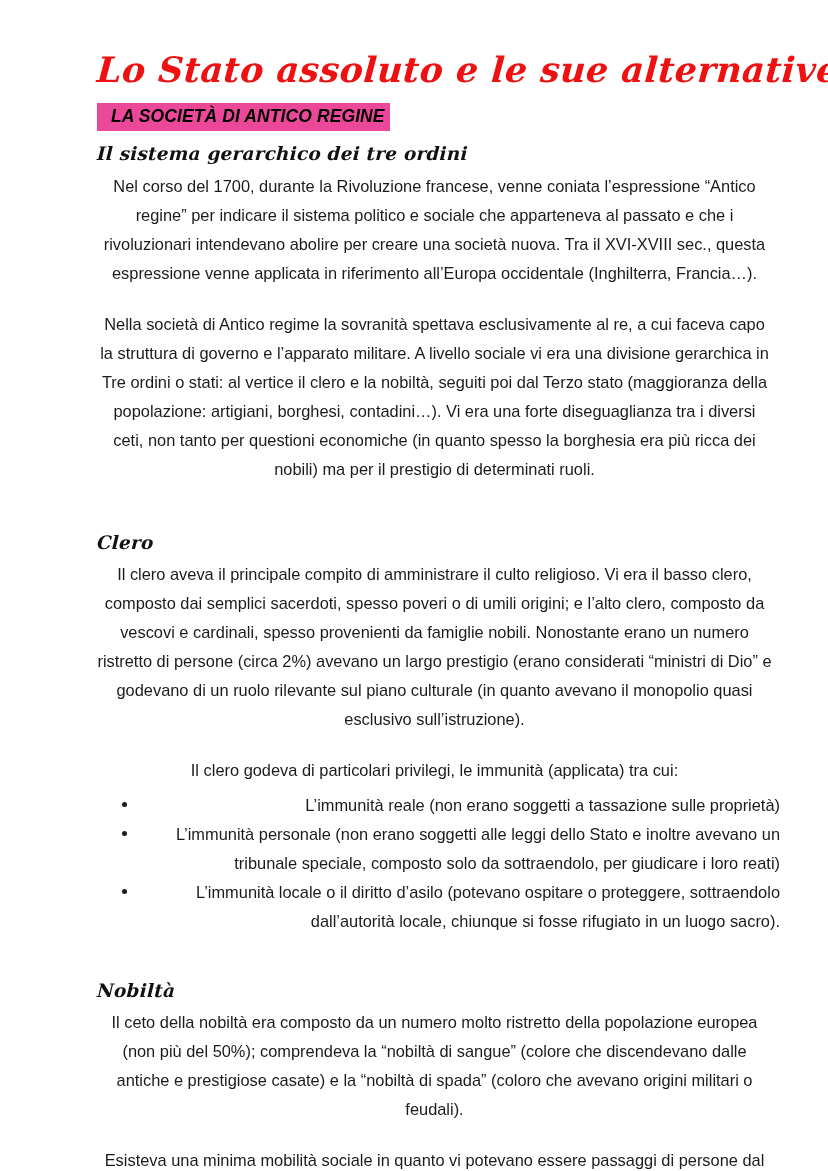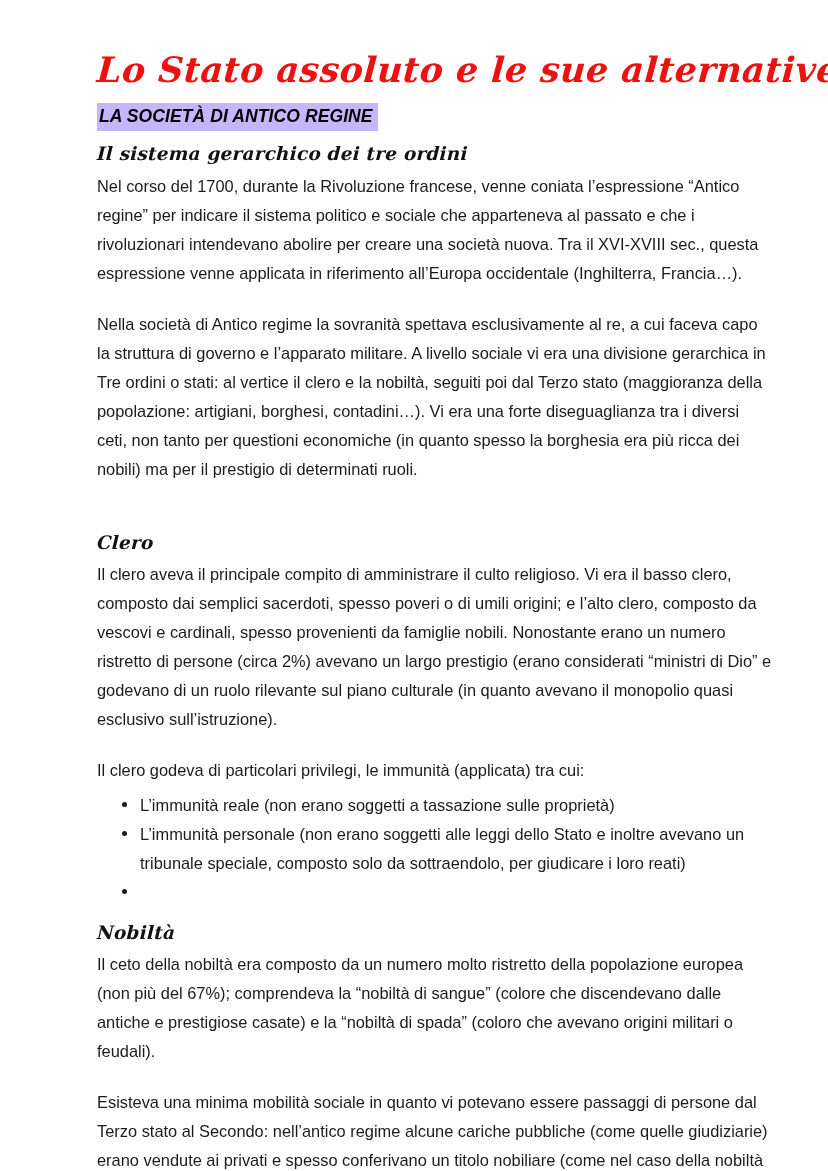--- a/index.html
+++ b/index.html
@@ -38,29 +38,29 @@
     color: #ee1111;
     letter-spacing: 0.4px;
     margin: 0 0 14px 0;
     white-space: nowrap;
     transform: skewX(-4deg);
     transform-origin: left center;
   }
 
   .section-band {
     display: inline-block;
-    background: #c4b5fd;
+    background: #ec4899;
     color: #000000;
     font-family: "Liberation Sans", sans-serif;
     font-style: italic;
     font-weight: 700;
     font-size: 17.5px;
     line-height: 1.35;
     letter-spacing: 0.1px;
-    padding: 2px 5px 3px 2px;
+    padding: 2px 5px 3px 14px;
     margin: 0 0 12px 0;
   }
 
   .sub-head {
     font-family: "DejaVu Serif", "Liberation Serif", serif;
     font-style: italic;
     font-weight: 700;
     font-size: 18.5px;
     line-height: 1.2;
     color: #111111;
@@ -70,32 +70,33 @@
     transform-origin: left center;
   }
 
   p.body {
     font-family: "Liberation Sans", sans-serif;
     font-size: 16.4px;
     line-height: 29px;
     color: #1b1b1b;
     margin: 0 8px 22px 0;
     max-width: 683px;
-    text-align: left;
+    text-align: center;
   }
 
   p.body.tight {
     margin-bottom: 6px;
   }
 
   ul.bullets {
     list-style: none;
     margin: 0 0 18px 0;
     padding: 0;
     max-width: 683px;
+    text-align: right;
   }
 
   ul.bullets li {
     position: relative;
     font-family: "Liberation Sans", sans-serif;
     font-size: 16.4px;
     line-height: 29px;
     color: #1b1b1b;
     padding-left: 43px;
     margin: 0;
@@ -141,24 +142,25 @@
     <li>
       <span class="dot"></span>
       <span>L’immunità reale (non erano soggetti a tassazione sulle proprietà)</span>
     </li>
     <li>
       <span class="dot"></span>
       <span>L’immunità personale (non erano soggetti alle leggi dello Stato e inoltre avevano un tribunale speciale, composto solo da sottraendolo, per giudicare i loro reati)</span>
     </li>
     <li>
       <span class="dot"></span>
+      <span>L’immunità locale o il diritto d’asilo (potevano ospitare o proteggere, sottraendolo dall’autorità locale, chiunque si fosse rifugiato in un luogo sacro).</span>
     </li>
   </ul>
 
   <div class="gap-md"></div>
 
   <h2 class="sub-head">Nobiltà</h2>
 
-  <p class="body">Il ceto della nobiltà era composto da un numero molto ristretto della popolazione europea (non più del 67%); comprendeva la “nobiltà di sangue” (colore che discendevano dalle antiche e prestigiose casate) e la “nobiltà di spada” (coloro che avevano origini militari o feudali).</p>
+  <p class="body">Il ceto della nobiltà era composto da un numero molto ristretto della popolazione europea (non più del 50%); comprendeva la “nobiltà di sangue” (colore che discendevano dalle antiche e prestigiose casate) e la “nobiltà di spada” (coloro che avevano origini militari o feudali).</p>
 
   <p class="body">Esisteva una minima mobilità sociale in quanto vi potevano essere passaggi di persone dal Terzo stato al Secondo: nell’antico regime alcune cariche pubbliche (come quelle giudiziarie) erano vendute ai privati e spesso conferivano un titolo nobiliare (come nel caso della nobiltà “per carica”, chiamata in Francia “nobiltà di toga”).</p>
 
 </div>
 
 </body></html>

